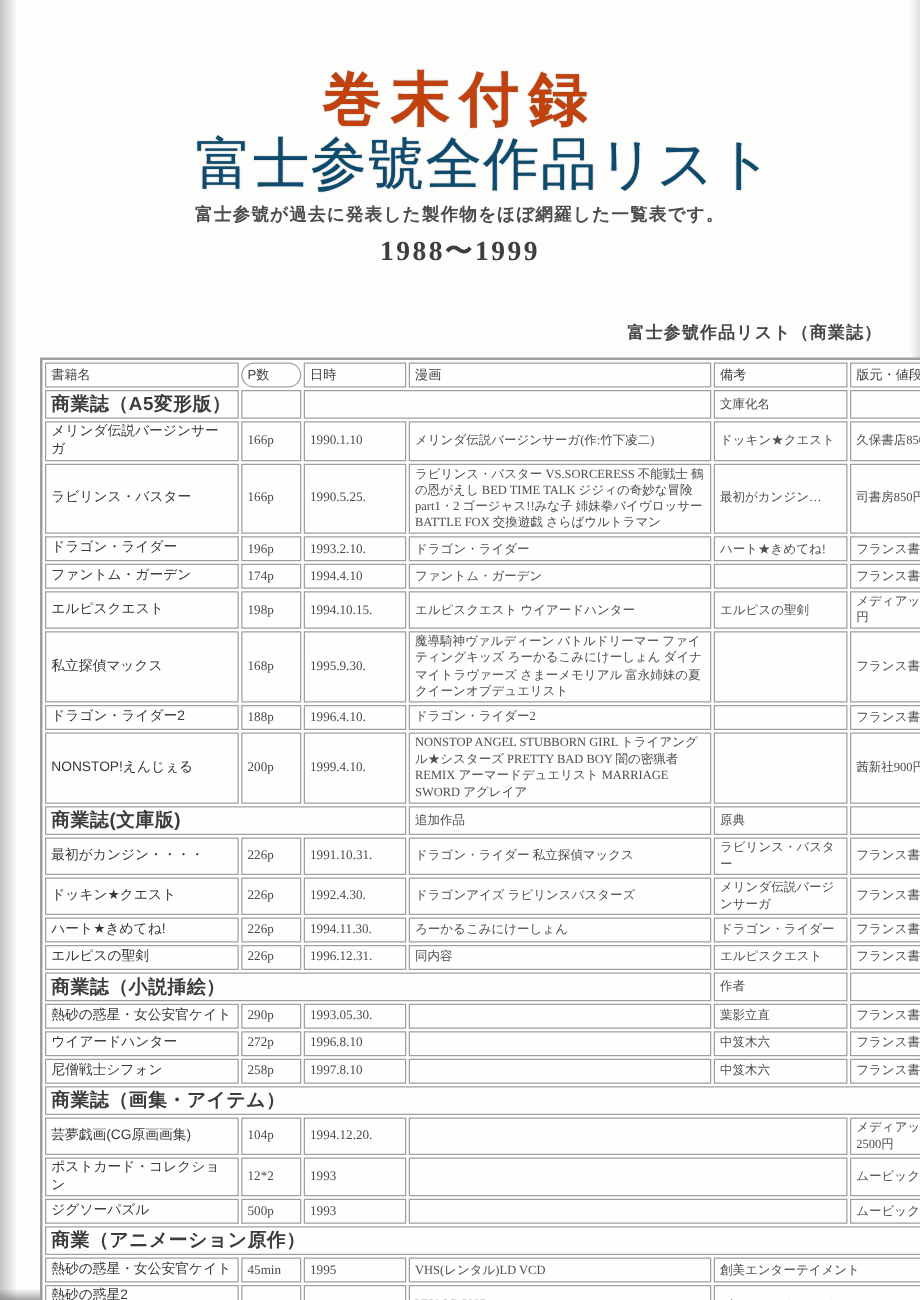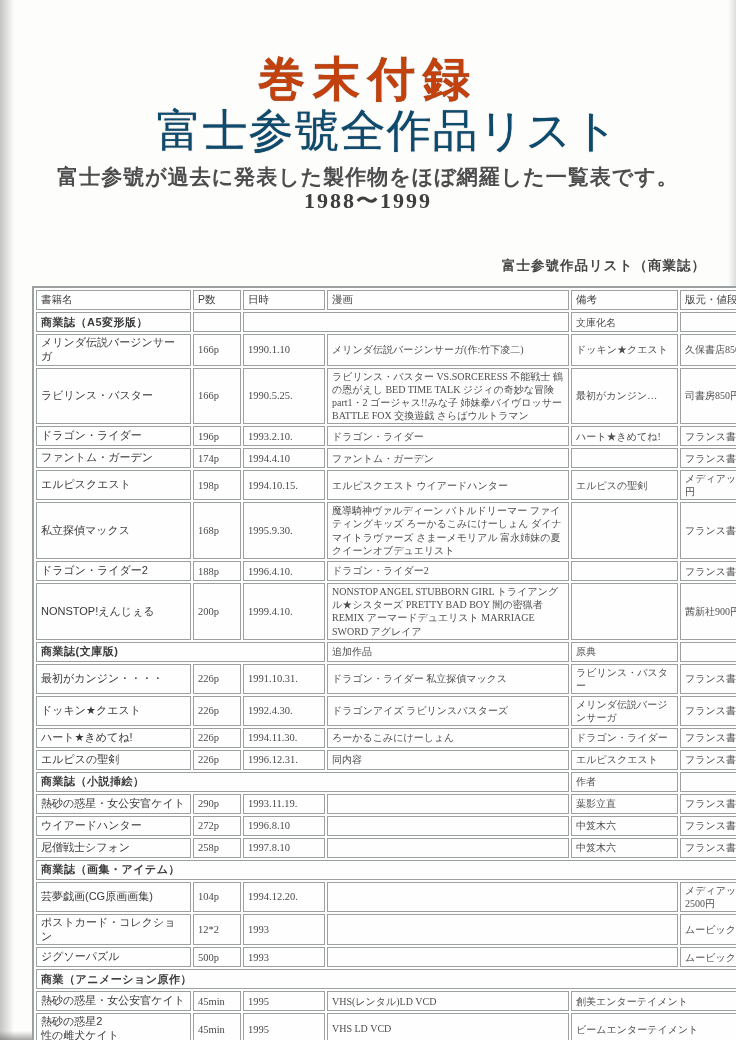--- a/index.html
+++ b/index.html
@@ -25,21 +25,21 @@
     text-shadow:0 0 1px rgba(88,88,88,.9);
   }
   .main-title{
     position:absolute;top:101px;left:0;width:100%;
     font-size:45px;font-weight:400;letter-spacing:1px;color:#0c4a6e;
     text-shadow:0 0 1px rgba(82,82,82,.8);
     padding-left:20px;
   }
   .subtitle{
     position:absolute;top:163px;left:0;width:100%;
-    font-size:21px;font-weight:700;color:#4d4d4d;letter-spacing:1px;
+    font-size:14px;font-weight:700;color:#4d4d4d;letter-spacing:1px;
   }
   .years{
     position:absolute;top:186px;left:0;width:100%;
     font-size:22px;font-weight:700;color:#3e3e3e;letter-spacing:2px;
   }
 
   .caption{
     position:absolute;top:257px;left:32px;width:674px;
     text-align:right;font-size:13.5px;font-weight:700;color:#474747;letter-spacing:1px;
   }
@@ -47,21 +47,21 @@
   table.works{
     position:absolute;top:286px;left:32px;width:674px;
     table-layout:fixed;border-collapse:separate;border-spacing:2px;
     border:2px solid #9da0a0;background:#fff;
   }
   td{
     border:1px solid #9da0a0;padding:1px 4px;height:16px;
     vertical-align:middle;overflow:hidden;background:#fefefe;
   }
   .c-head{font-family:"Liberation Sans","DejaVu Sans",sans-serif;font-size:10.5px;color:#3f3f3f;}
-  .c-section{font-family:"Liberation Sans","DejaVu Sans",sans-serif;font-size:11px;font-weight:600;color:#3c3c3c;letter-spacing:.5px;}
+  .c-section{font-family:"Liberation Sans","DejaVu Sans",sans-serif;font-size:15px;font-weight:600;color:#3c3c3c;letter-spacing:.5px;}
   .c-name{font-family:"Liberation Sans","DejaVu Sans",sans-serif;font-size:11px;color:#383838;white-space:pre-line;line-height:1.25;}
   .c-num{font-size:10.5px;color:#4a4a4a;}
   .c-date{font-size:10.5px;color:#4a4a4a;}
   .c-manga{font-size:10px;color:#4e4e4e;line-height:1.32;}
   .c-note{font-size:10px;color:#4e4e4e;line-height:1.3;}
   .c-pub{font-size:10px;color:#4e4e4e;line-height:1.3;}
 </style>
 </head>
 <body>
 
@@ -75,21 +75,21 @@
   <div class="subtitle">富士参號が過去に発表した製作物をほぼ網羅した一覧表です。</div>
   <div class="years">1988〜1999</div>
 </div>
 
 <div class="caption">富士参號作品リスト（商業誌）</div>
 
 <table class="works">
   <tbody>
       <tr>
         <td class="c-head" style="width: 145px;">書籍名</td>
-        <td class="c-head" style="width: 38px;">P数</td>
+        <td class="c-head" style="width: 38px; border-radius: 10px;">P数</td>
         <td class="c-head" style="width: 72px;">日時</td>
         <td class="c-head" style="width: 232px;">漫画</td>
         <td class="c-head" style="width: 97px; margin-top: 16px;">備考</td>
         <td class="c-head" style="width: 88px;">版元・値段</td>
       </tr>
       <tr>
         <td class="c-section">商業誌（A5変形版）</td>
         <td class="c-num"></td>
         <td colspan="2" class="c-manga"></td>
         <td class="c-note">文庫化名</td>
@@ -198,21 +198,21 @@
         <td class="c-pub">フランス書院450円</td>
       </tr>
       <tr>
         <td colspan="4" class="c-section">商業誌（小説挿絵）</td>
         <td class="c-note">作者</td>
         <td class="c-pub"></td>
       </tr>
       <tr>
         <td class="c-name">熱砂の惑星・女公安官ケイト</td>
         <td class="c-num">290p</td>
-        <td class="c-date">1993.11.19.</td>
+        <td class="c-date">1993.05.30.</td>
         <td class="c-manga"></td>
         <td class="c-note">葉影立直</td>
         <td class="c-pub">フランス書院560円</td>
       </tr>
       <tr>
         <td class="c-name">ウイアードハンター</td>
         <td class="c-num">272p</td>
         <td class="c-date">1996.8.10</td>
         <td class="c-manga"></td>
         <td class="c-note">中笈木六</td>

